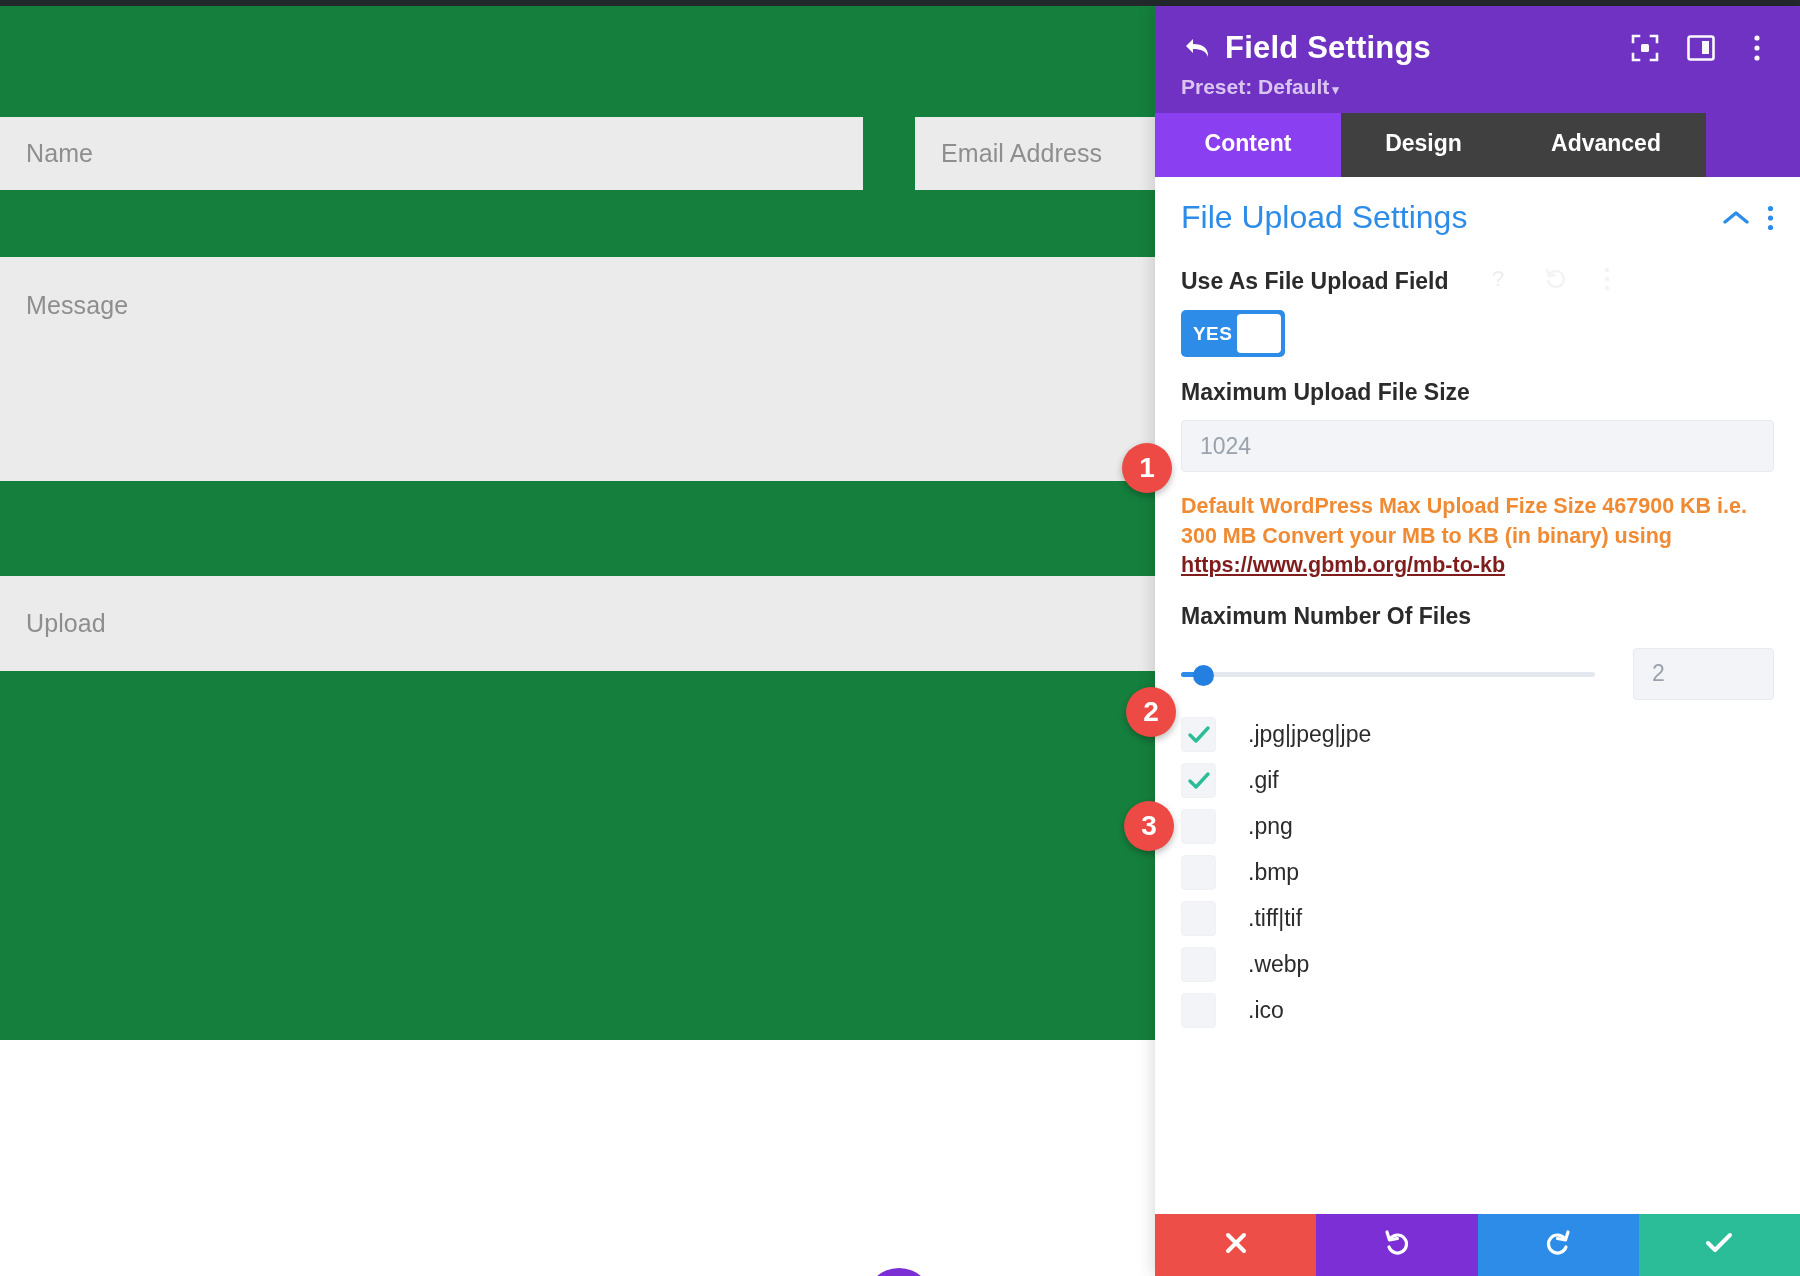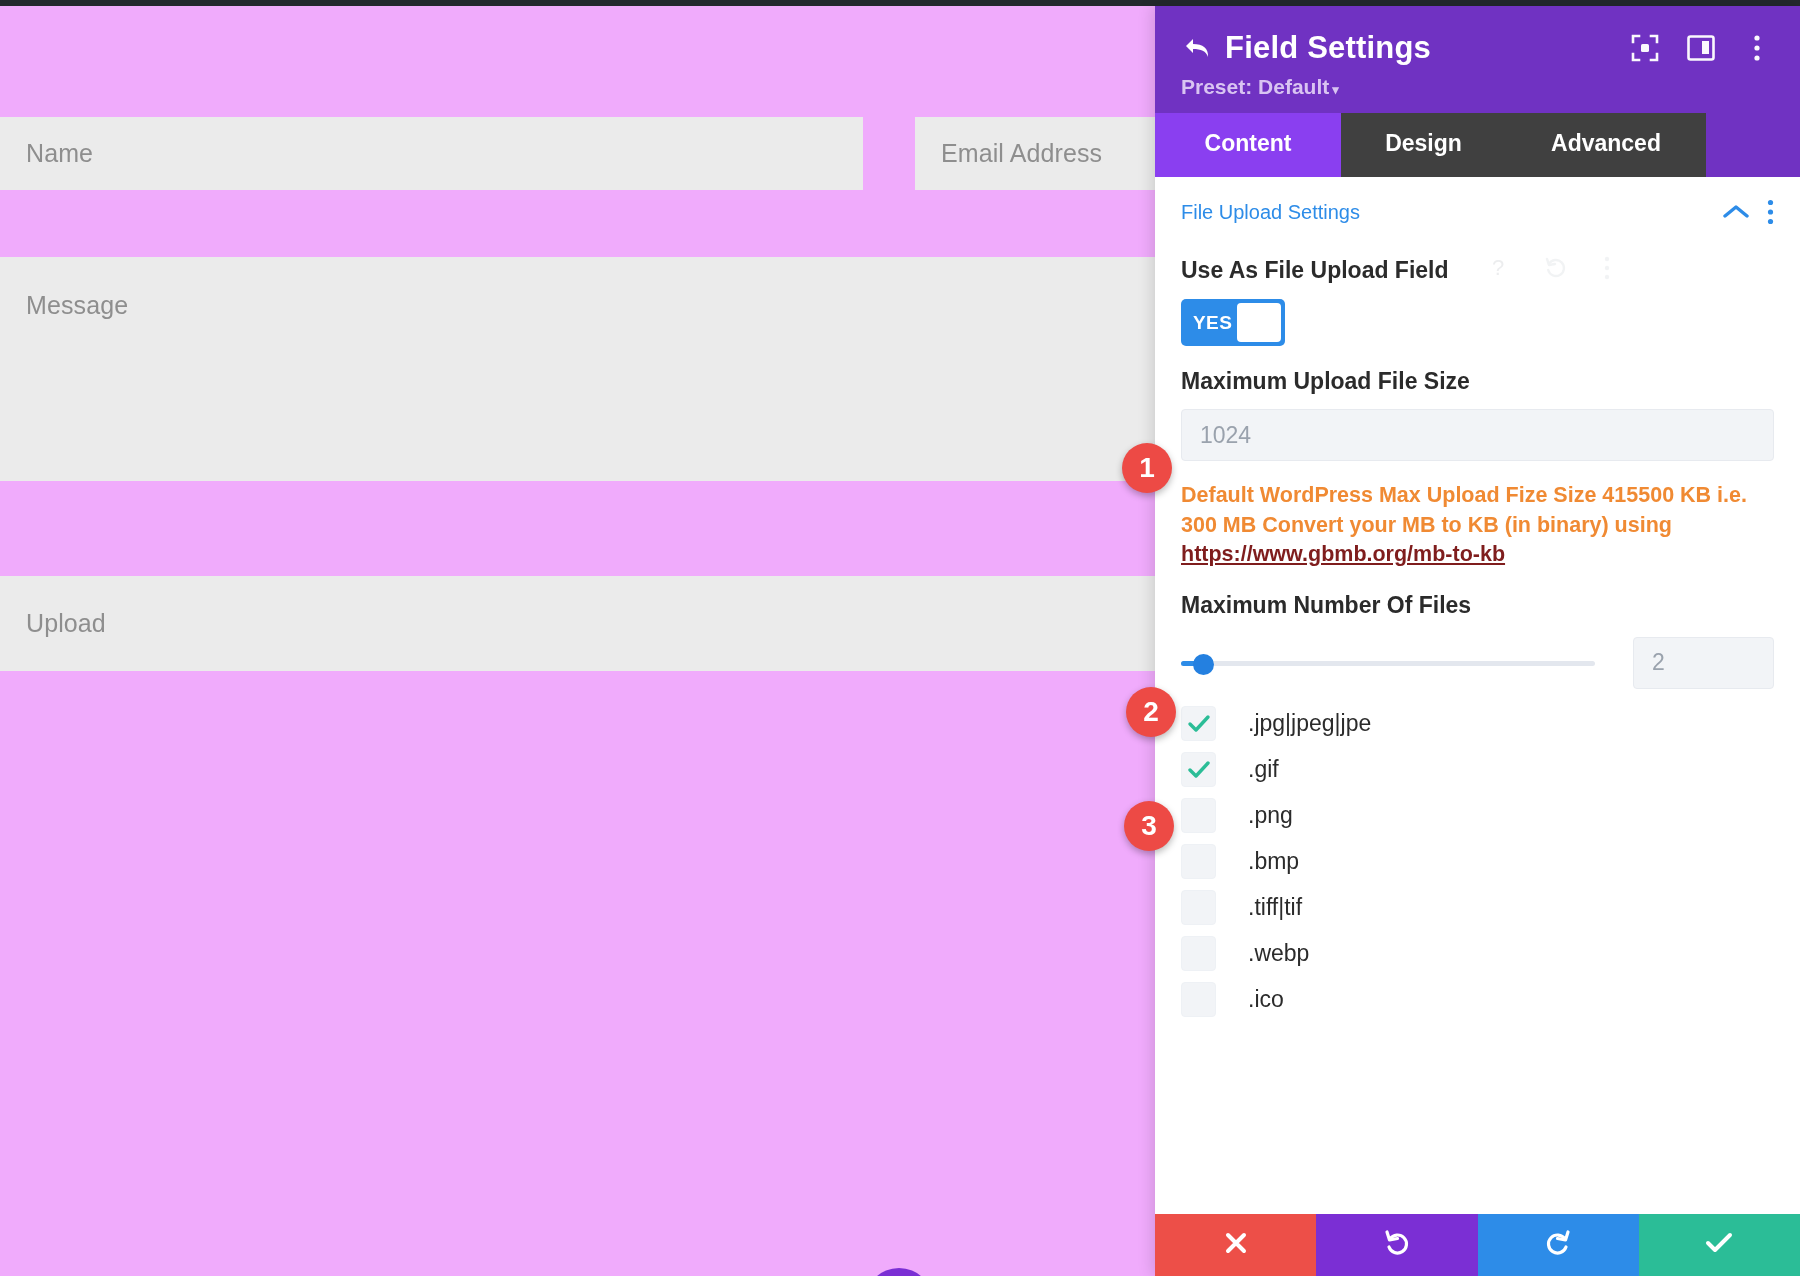--- a/index.html
+++ b/index.html
@@ -12,22 +12,22 @@
   .screen { position: relative; width: 1800px; height: 1276px; background: #fff; }
 
   
   .top-strip {
     position: absolute; left: 0; top: 0; width: 1800px; height: 6px;
     background: #23282d;
   }
 
   
   .canvas {
-    position: absolute; left: 0; top: 6px; width: 1160px; height: 1270px;
-    background: #f0abfc;
+    position: absolute; left: 0; top: 6px; width: 1160px; height: 1034px;
+    background: #15803d;
   }
   .field {
     position: absolute;
     background: #ebebeb;
     display: flex; align-items: center;
   }
   .field-label {
     font-size: 25px; color: #8e8e8e; font-weight: 400;
     padding-left: 26px; letter-spacing: .1px;
   }
@@ -105,21 +105,21 @@
   .panel-body {
     flex: 1 1 auto; overflow: hidden;
     padding: 0 0 0 0; background: #fff;
     position: relative;
   }
   .section-head {
     display: flex; align-items: center;
     padding: 22px 26px 8px 26px;
   }
   .section-title {
-    font-size: 20px; color: #2d8ce8; font-weight: 400; flex: 1 1 auto;
+    font-size: 32px; color: #2d8ce8; font-weight: 400; flex: 1 1 auto;
   }
   .sh-icon { margin-left: 18px; display: flex; align-items: center; }
 
   .group { padding: 0 26px; }
   .ctl-label-row {
     display: flex; align-items: center; margin-top: 22px; gap: 12px;
   }
   .ctl-label {
     font-size: 23px; color: #2b2b2b; font-weight: 700;
   }
@@ -339,21 +339,21 @@
         </div>
 
         <div class="ctl-label-row">
           <span class="ctl-label">Maximum Upload File Size</span>
         </div>
         <div class="input">
           <span>1024</span>
         </div>
 
         <div class="help">
-          <span>Default WordPress Max Upload Fize Size 415500 KB i.e. 300 MB Convert your MB to KB (in binary) using </span><a href="#">https://www.gbmb.org/mb-to-kb</a>
+          <span>Default WordPress Max Upload Fize Size 467900 KB i.e. 300 MB Convert your MB to KB (in binary) using </span><a href="#">https://www.gbmb.org/mb-to-kb</a>
         </div>
 
         <div class="ctl-label-row">
           <span class="ctl-label">Maximum Number Of Files</span>
         </div>
         <div class="slider-row">
           <span class="slider-track-wrap">
             <span class="slider-track"></span>
             <span class="slider-fill" style="width: 22.42px;"></span>
             <span class="slider-knob" style="left: 12.42px;"></span>

